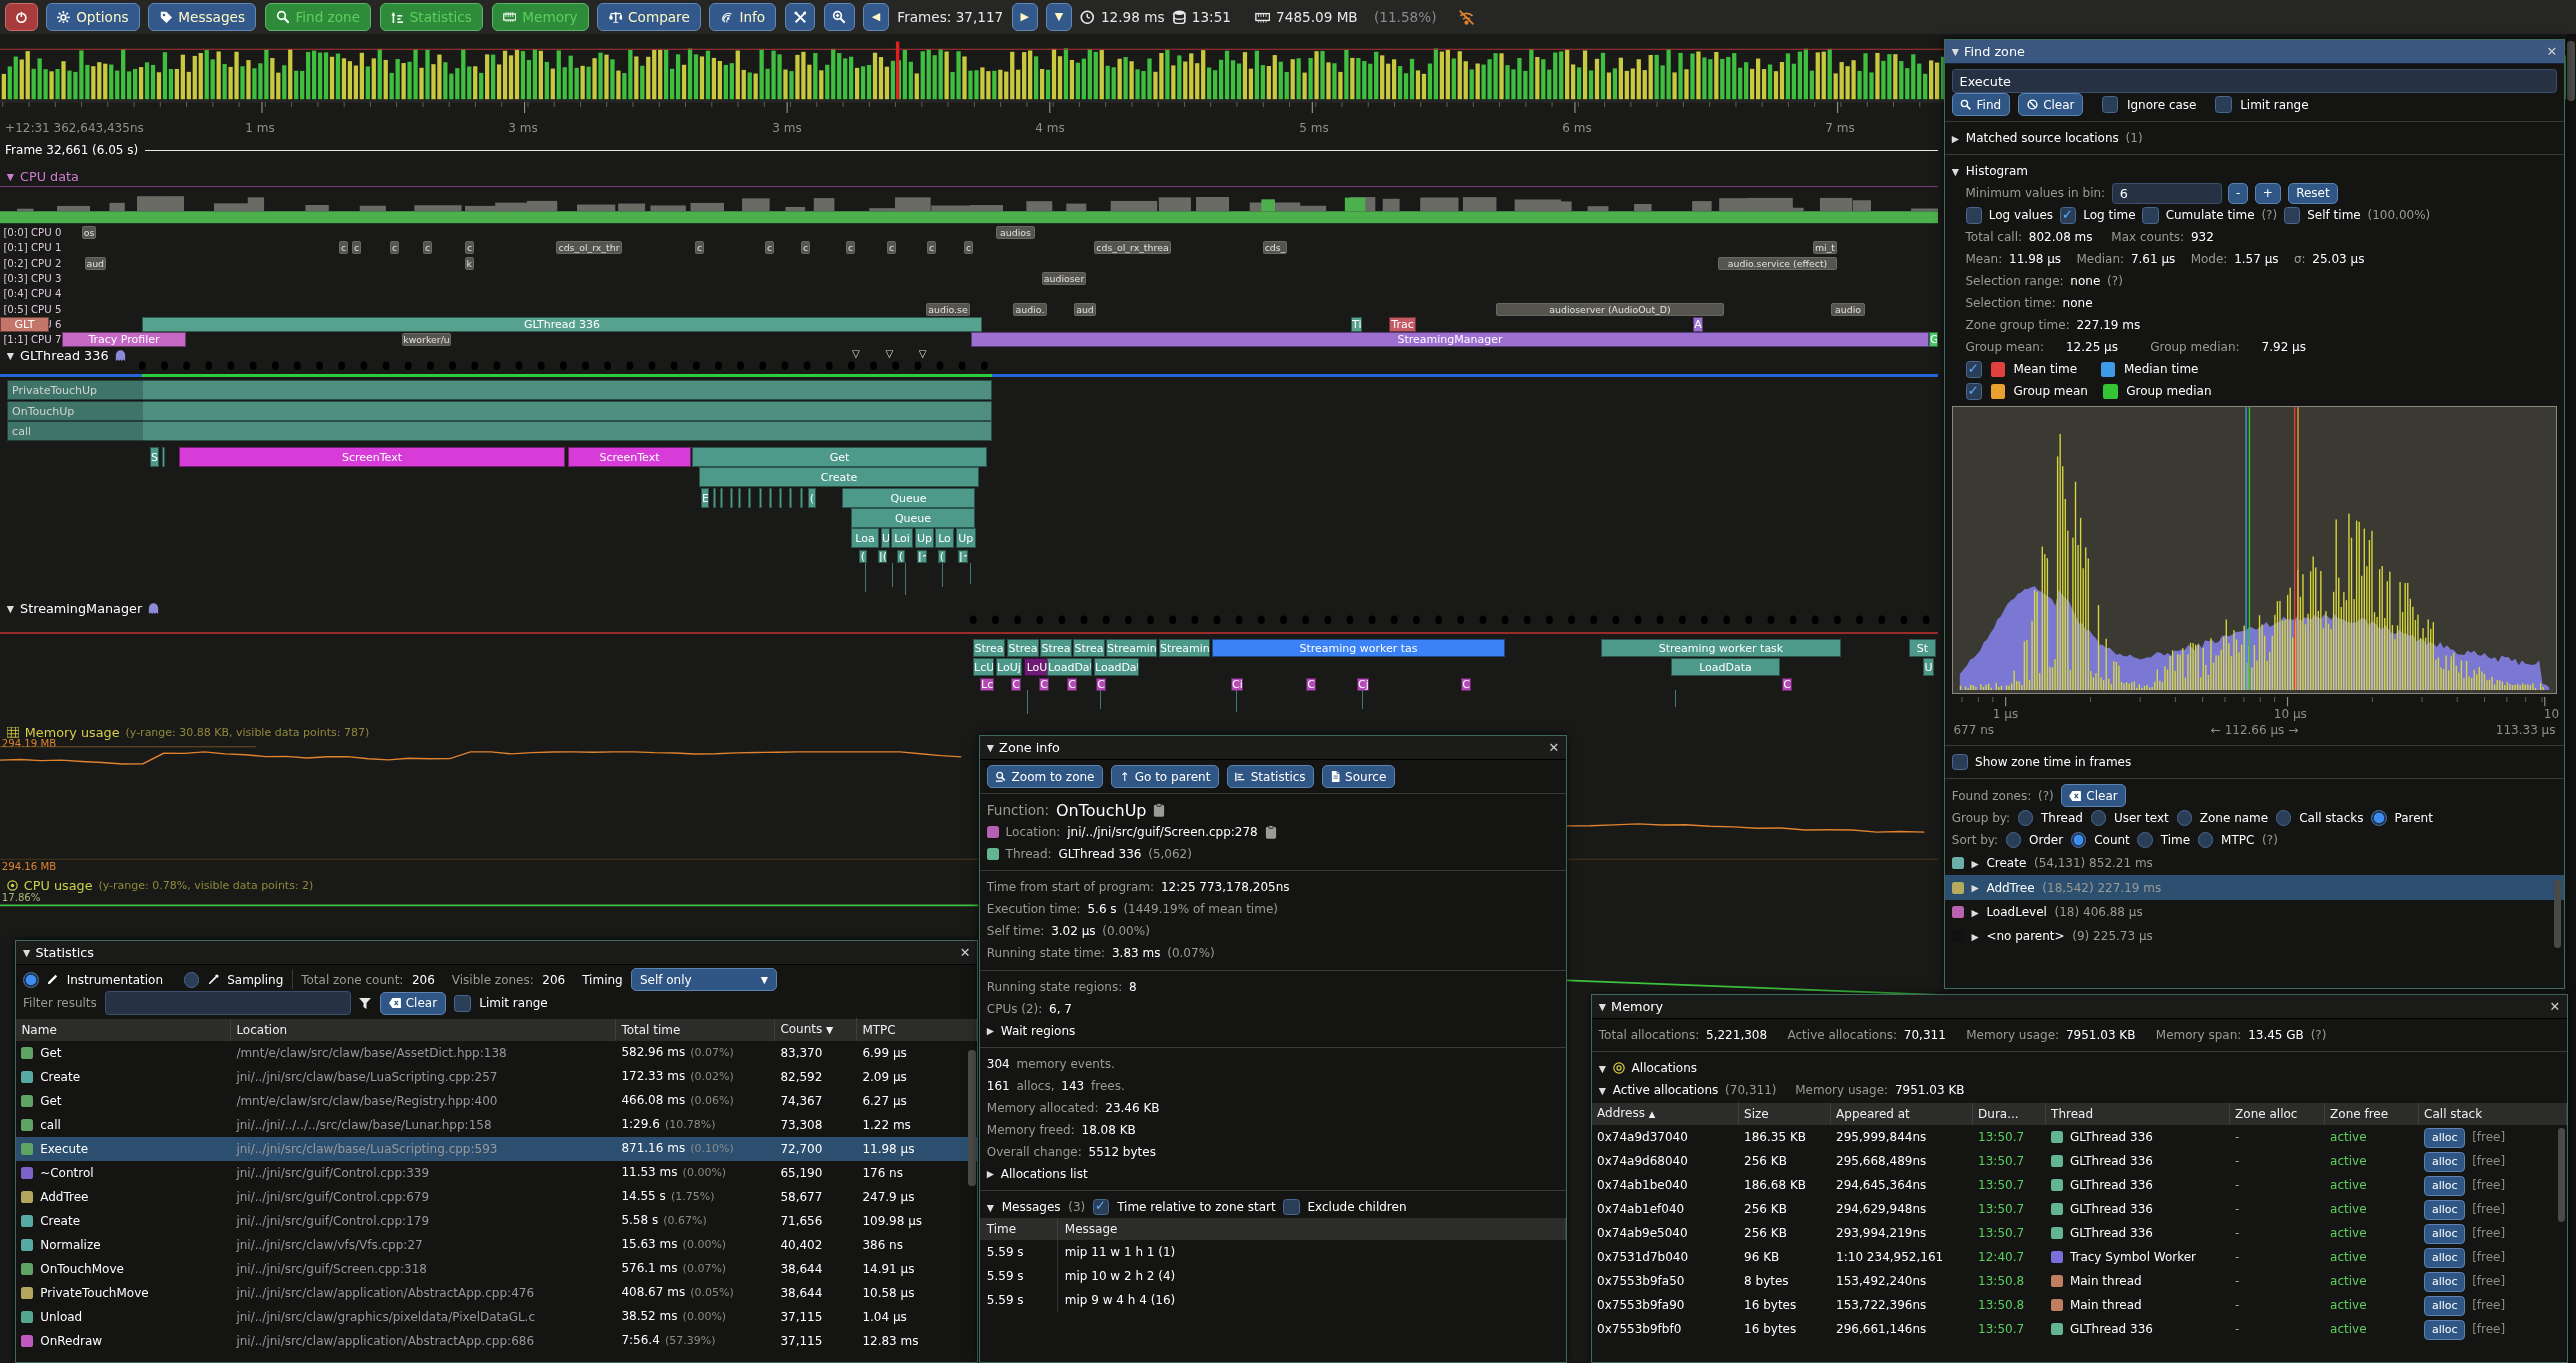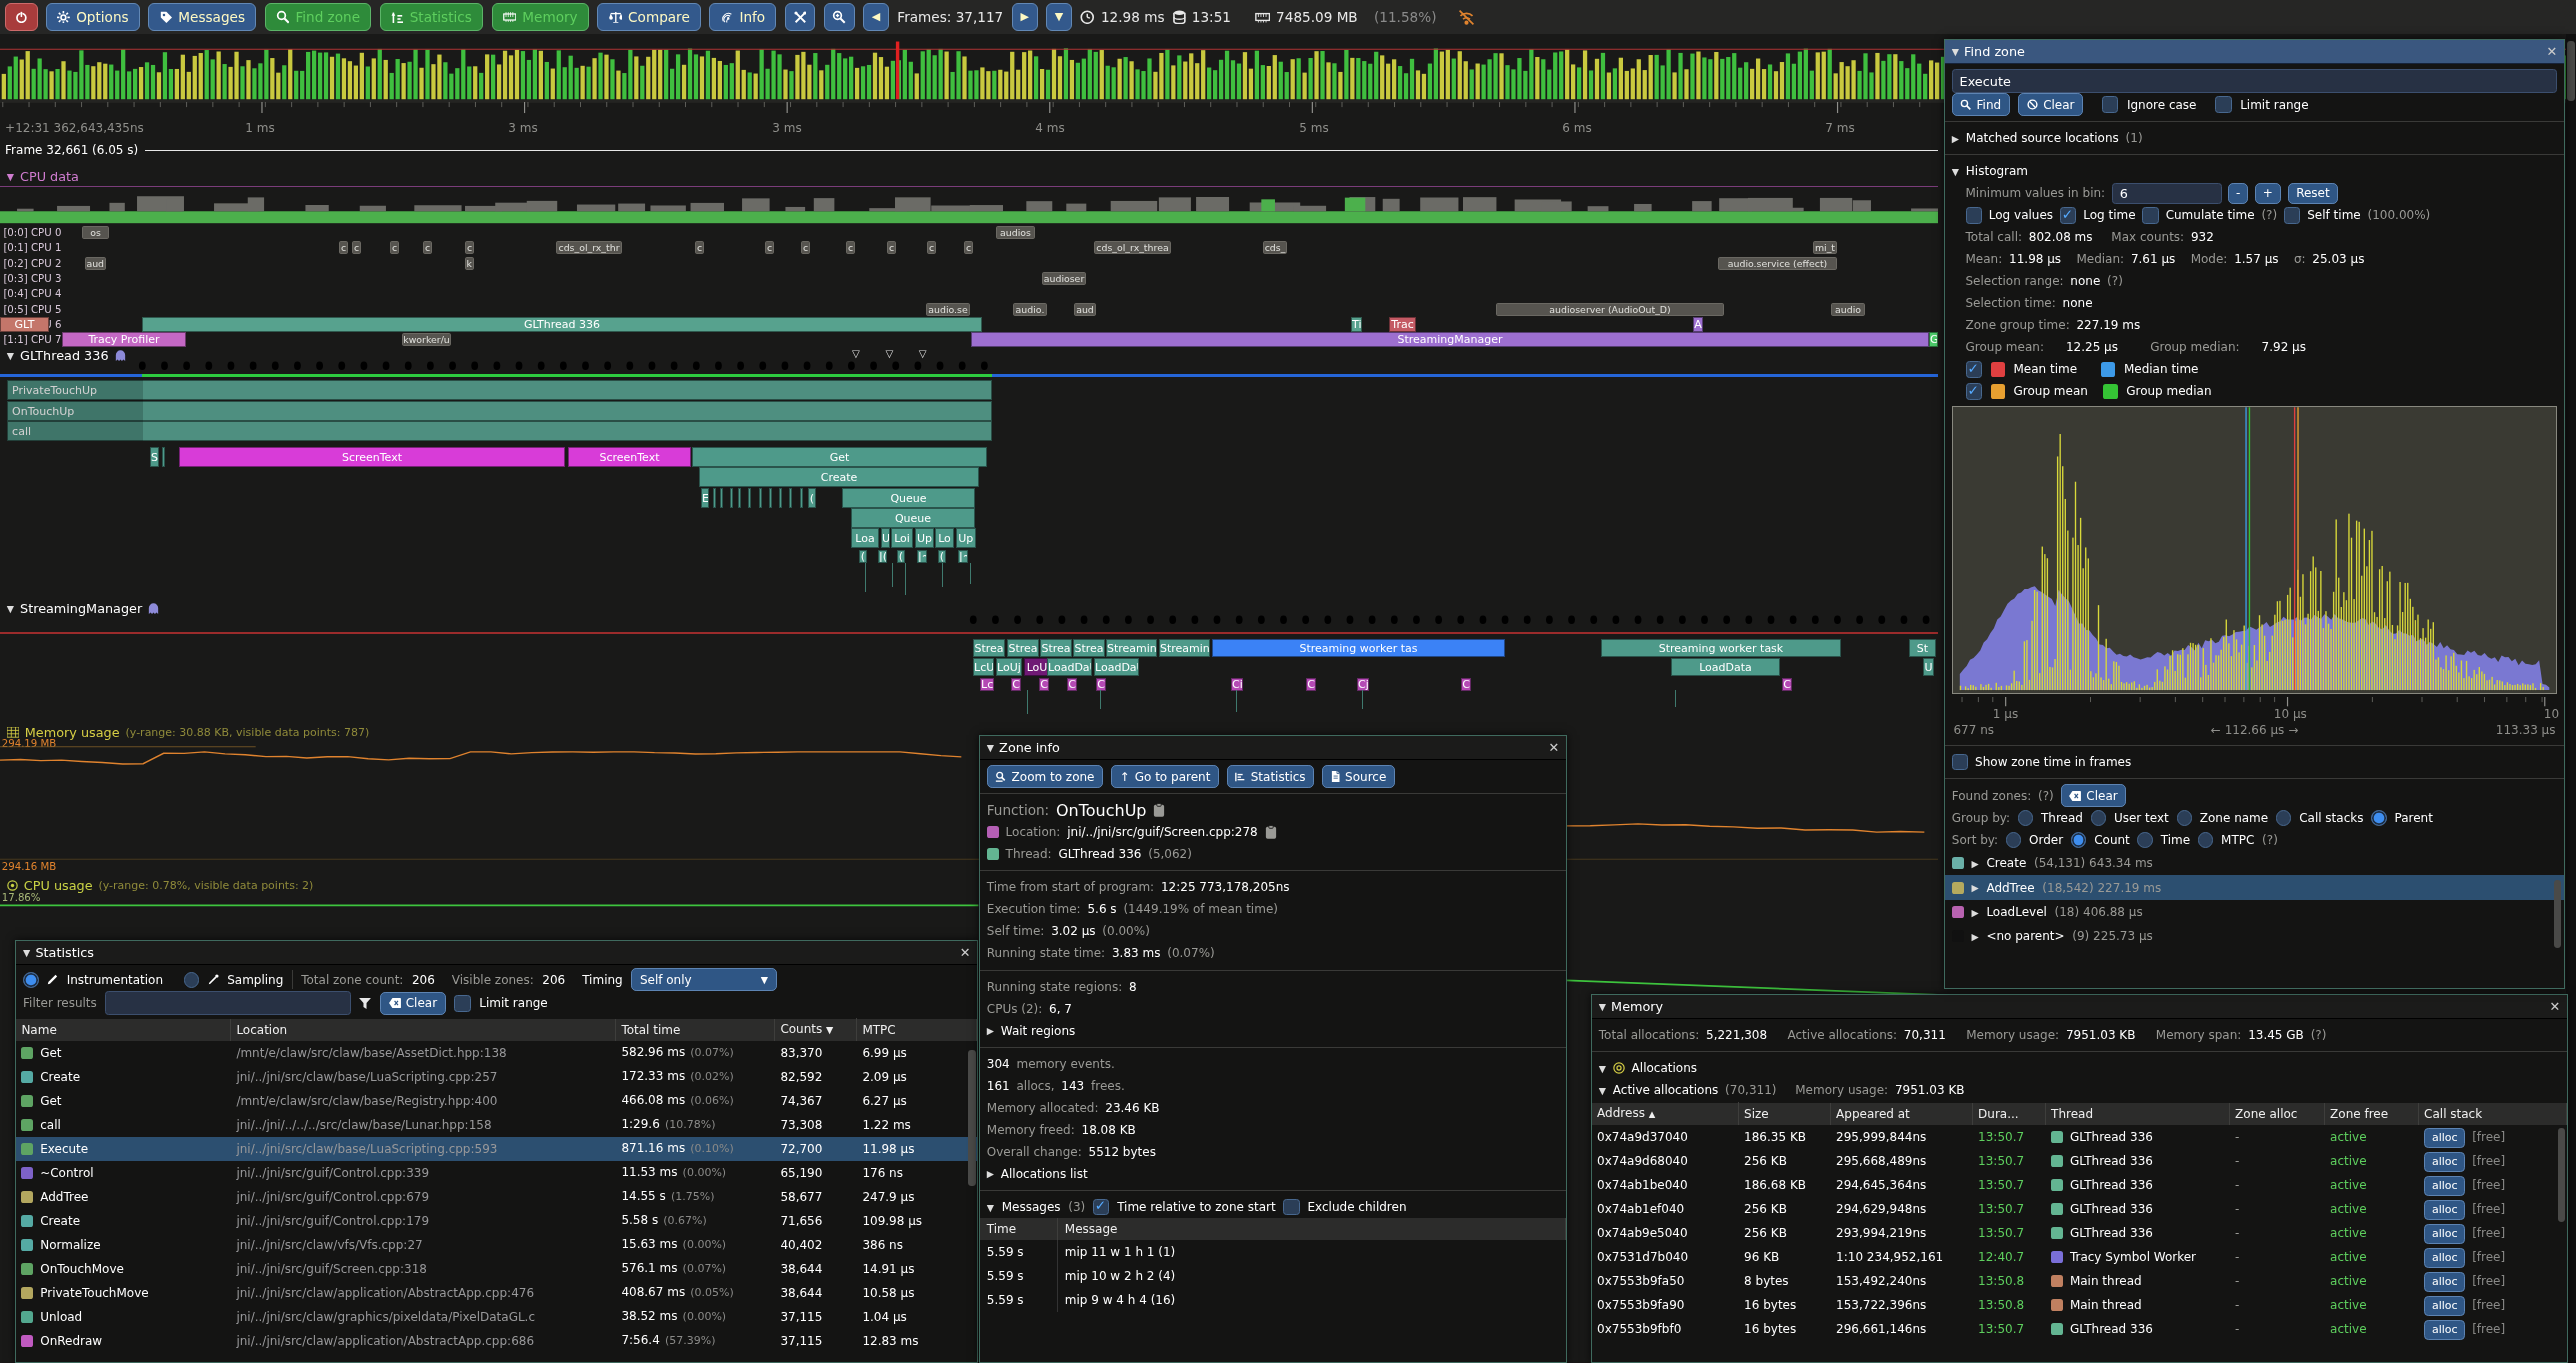--- a/index.html
+++ b/index.html
@@ -834,21 +834,21 @@
       <span class="cpu-row-label" style="top: 240px;">[0:1] CPU 1</span>
       <span class="cpu-row-label" style="top: 256px;">[0:2] CPU 2</span>
       <span class="cpu-row-label" style="top: 271px;">[0:3] CPU 3</span>
       <span class="cpu-row-label" style="top: 286px;">[0:4] CPU 4</span>
       <span class="cpu-row-label" style="top: 302px;">[0:5] CPU 5</span>
       <span class="cpu-row-label" style="top: 317px;">[1:0] CPU 6</span>
       <span class="cpu-row-label" style="top: 332px;">[1:1] CPU 7</span>
     </div>
 </div>
 <div>
-    <span class="tag" style="left: 82px; top: 226px; width: 27px;">os</span>
+    <span class="tag" style="left: 82px; top: 226px; width: 14px;">os</span>
     <span class="tag" style="left: 996px; top: 226px; width: 39px;">audios</span>
     <span class="tag" style="left: 339px; top: 241px; width: 9.4px;">c</span>
     <span class="tag" style="left: 352px; top: 241px; width: 9.4px;">c</span>
     <span class="tag" style="left: 390px; top: 241px; width: 9.4px;">c</span>
     <span class="tag" style="left: 423px; top: 241px; width: 9.4px;">c</span>
     <span class="tag" style="left: 465px; top: 241px; width: 9.4px;">c</span>
     <span class="tag" style="left: 556px; top: 241px; width: 66px;">cds_ol_rx_thr</span>
     <span class="tag" style="left: 695px; top: 241px; width: 9.4px;">c</span>
     <span class="tag" style="left: 765px; top: 241px; width: 9.4px;">c</span>
     <span class="tag" style="left: 801px; top: 241px; width: 9.4px;">c</span>
@@ -2024,21 +2024,21 @@
     <span class="rd"></span>
       <span>MTPC</span>
     <span class="glabel">(?)</span>
   </div>
   <div>
 
   <div class="fz-group-row">
         <span class="sw" style="background: rgb(106, 176, 168);"></span>
         <span class="tri">▶</span>
         <span>Create</span>
-        <span class="ginfo">(54,131) 643.34 ms</span>
+        <span class="ginfo">(54,131) 852.21 ms</span>
       </div>
       <div class="fz-group-row selected">
         <span class="sw" style="background: rgb(181, 170, 94);"></span>
         <span class="tri">▶</span>
         <span>AddTree</span>
         <span class="ginfo">(18,542) 227.19 ms</span>
       </div>
       <div class="fz-group-row">
         <span class="sw" style="background: rgb(184, 98, 176);"></span>
         <span class="tri">▶</span>

